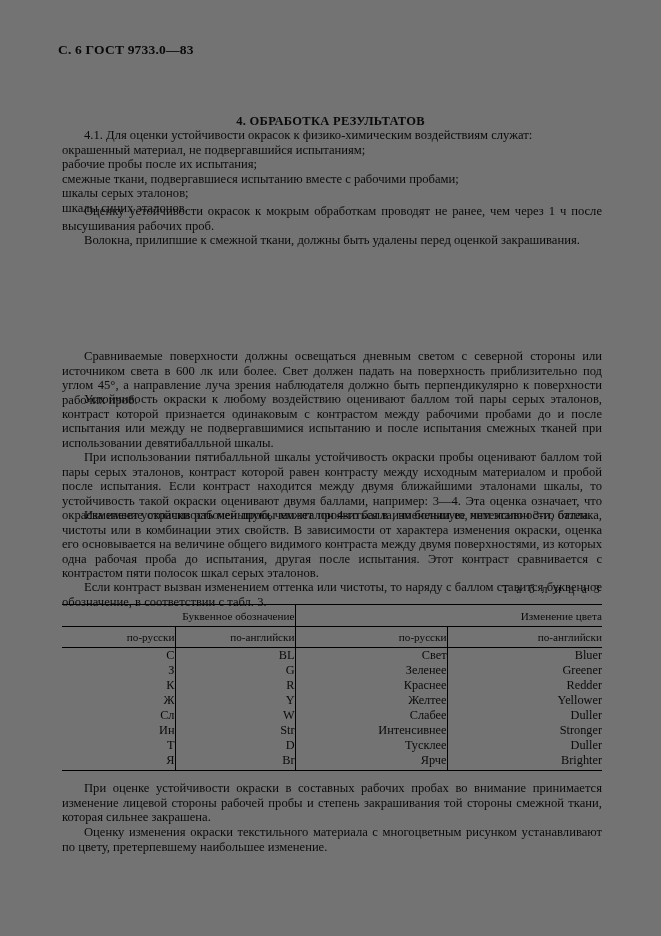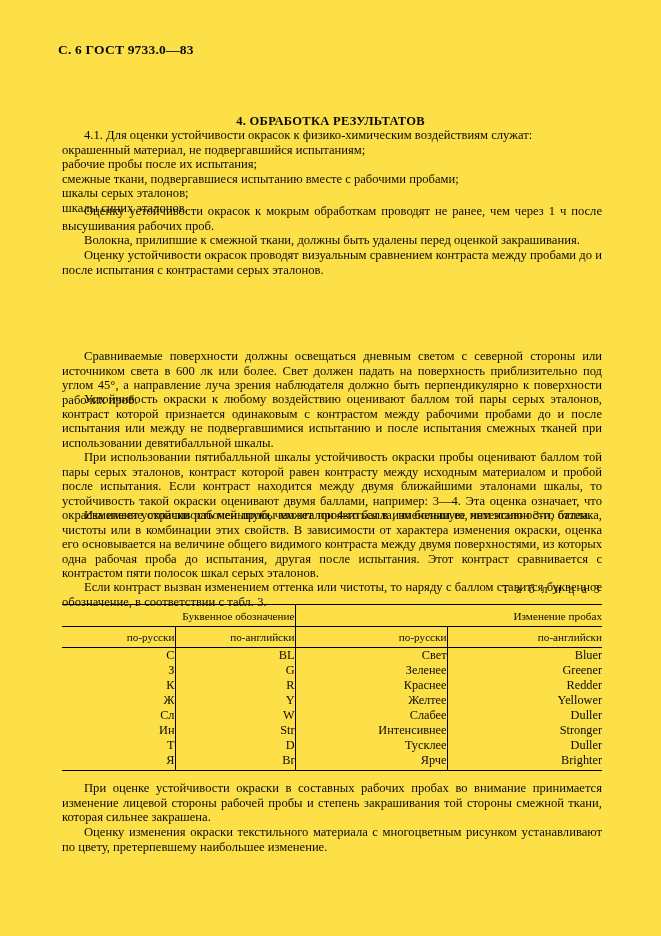--- a/index.html
+++ b/index.html
@@ -4,21 +4,21 @@
 <style>
   html, body {
     margin: 0;
     padding: 0;
     background: #ffffff;
   }
   .page {
     position: relative;
     width: 661px;
     height: 936px;
-    background: #fde047;
+    background: #737373;
     font-family: "Liberation Serif", "DejaVu Serif", serif;
     color: #0a0a0a;
     overflow: hidden;
   }
   .page-header {
     position: absolute;
     top: 42px;
     left: 58px;
     font-weight: bold;
     font-size: 13.5px;
@@ -146,23 +146,20 @@
   </div>
 
   <div class="body-block" id="para-wet">
     <p class="indent">Оценку устойчивости окрасок к мокрым обработкам проводят не ранее, чем через 1 ч после высушивания рабочих проб.</p>
   </div>
 
   <div class="body-block" id="para-fibers">
     <p class="indent">Волокна, прилипшие к смежной ткани, должны быть удалены перед оценкой закрашивания.</p>
   </div>
 
-  <div class="body-block" id="para-visual">
-    <p class="indent">Оценку устойчивости окрасок проводят визуальным сравнением контраста между пробами до и после испытания с контрастами серых эталонов.</p>
-  </div>
 
 
 
   <div class="body-block" id="para-light">
     <p class="indent">Сравниваемые поверхности должны освещаться дневным светом с северной стороны или источником света в 600 лк или более. Свет должен падать на поверхность приблизительно под углом 45°, а направление луча зрения наблюдателя должно быть перпендикулярно к поверхности рабочих проб.</p>
   </div>
 
   <div class="body-block" id="para-stability">
     <p class="indent">Устойчивость окраски к любому воздействию оценивают баллом той пары серых эталонов, контраст которой признается одинаковым с контрастом между рабочими пробами до и после испытания или между не подвергавшимися испытанию и после испытания смежных тканей при использовании девятибалльной шкалы.</p>
   </div>
@@ -184,21 +181,21 @@
   <table class="data-table">
     <colgroup>
       <col class="col1">
         <col class="col2">
         <col class="col3">
         <col class="col4">
     </colgroup>
     <thead>
       <tr class="hdr-group top-rule">
         <td colspan="2">Буквенное обозначение</td>
-        <td colspan="2" class="vsep-major">Изменение пробах</td>
+        <td colspan="2" class="vsep-major">Изменение цвета</td>
       </tr>
       <tr class="hdr-sub">
         <td>по-русски</td>
         <td class="vsep-major">по-английски</td>
         <td class="vsep-major">по-русски</td>
         <td class="vsep-minor">по-английски</td>
       </tr>
     </thead>
     <tbody>
       <tr class="body-row">

